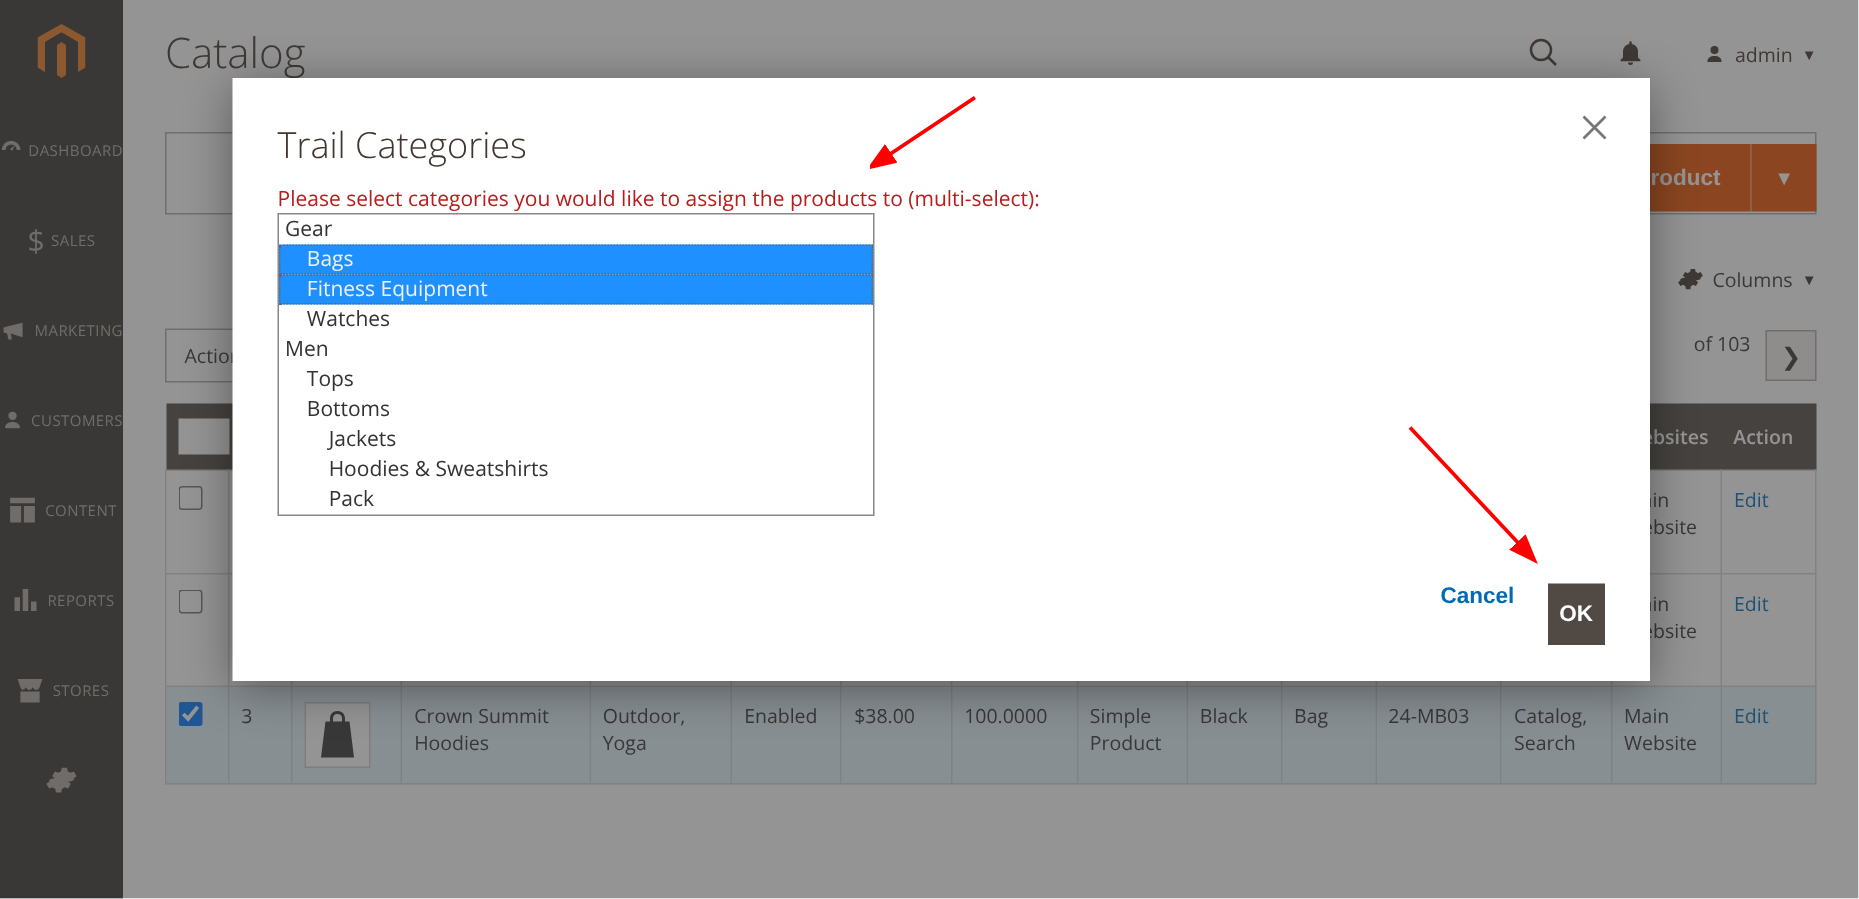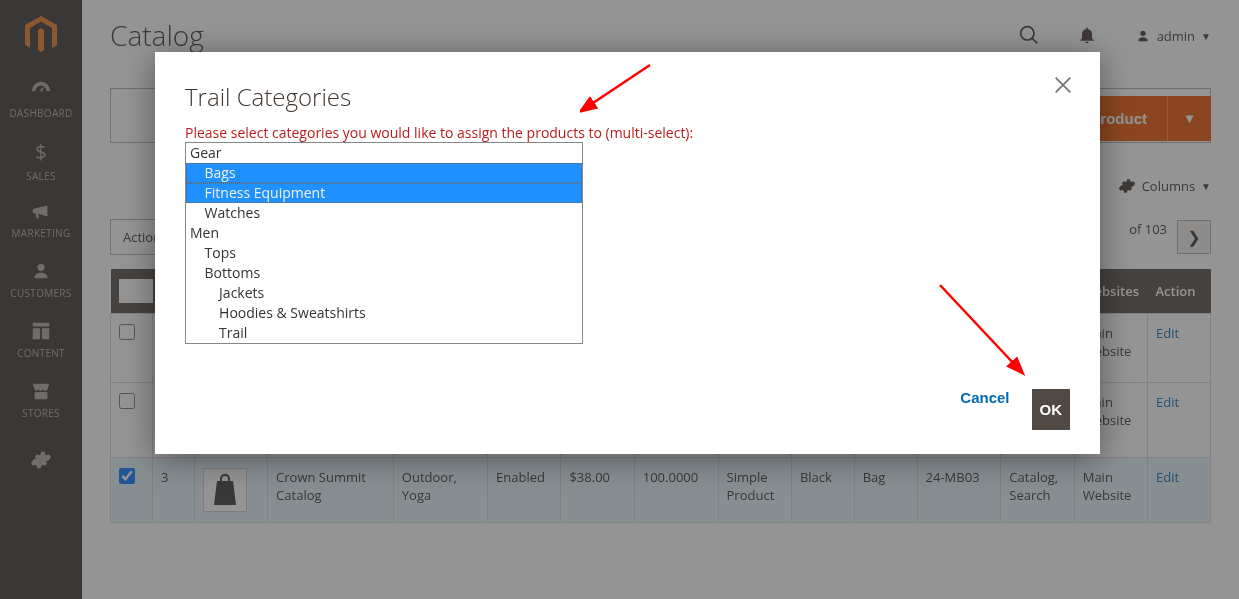--- a/index.html
+++ b/index.html
@@ -2,21 +2,21 @@
 <html><head>
 <meta charset="utf-8">
 <style>
   * { box-sizing: border-box; margin: 0; padding: 0; }
   body { font-family: 'Open Sans', Arial, sans-serif; font-size: 13px; color: #333; background: #fff; overflow: hidden; width: 1239px; height: 599px; position: relative; }
 
   
   .sidebar { position: absolute; left: 0; top: 0; width: 82px; height: 599px; background: #373330; color: #aaa; }
   .logo { height: 70px; display: flex; align-items: center; justify-content: center; }
   .logo svg { width: 32px; height: 38px; }
-  .nav-item { height: 60px; display: flex; flex-direction: column; align-items: center; justify-content: center; gap: 4px; cursor: pointer; font-size: 10px; letter-spacing: .3px; color: #afa79f; }
+  .nav-item { height: 60px; display: flex; flex-direction: row; align-items: center; justify-content: center; gap: 4px; cursor: pointer; font-size: 10px; letter-spacing: .3px; color: #afa79f; }
   .nav-item.active { background: #504b44; color: #fff; }
   .nav-item .icon { font-size: 20px; color: #afa79f; }
   .nav-item svg { width: 22px; height: 22px; fill: #afa79f; }
   .nav-item.active svg { fill: #fff; }
 
   
   .main { position: absolute; left: 82px; top: 0; right: 0; bottom: 0; padding: 0 28px; }
   .header { display: flex; align-items: center; height: 70px; }
   .page-title { font-size: 28px; font-weight: 300; color: #41362f; flex: 1; }
   .header-icons { display: flex; align-items: flex-end; gap: 38px; }
@@ -99,20 +99,26 @@
     <svg viewBox="0 0 24 24">
         <path d="M12 12a4 4 0 1 0-4-4 4 4 0 0 0 4 4zm0 2c-4 0-7 2-7 5v1h14v-1c0-3-3-5-7-5z"></path>
       </svg>
     <span>CUSTOMERS</span>
   </div>
   <div class="nav-item">
     <svg viewBox="0 0 24 24">
         <path d="M3 3h18v4H3zm0 6h8v12H3zm10 0h8v12h-8z"></path>
       </svg>
     <span>CONTENT</span>
+  </div>
+  <div class="nav-item">
+    <svg viewBox="0 0 24 24">
+        <path d="M4 20V10h4v10zm6 0V4h4v16zm6 0v-7h4v7z"></path>
+      </svg>
+    <span>REPORTS</span>
   </div>
   <div class="nav-item">
     <svg viewBox="0 0 24 24">
         <path d="M3 4h18l-2 6a3 3 0 0 1-2.5 2 3 3 0 0 1-2.5-2 3 3 0 0 1-2.5 2 3 3 0 0 1-2.5-2 3 3 0 0 1-2.5 2A3 3 0 0 1 5 10zM5 13h14v8H5z"></path>
       </svg>
     <span>STORES</span>
   </div>
   <div class="nav-item">
     <svg viewBox="0 0 24 24">
         <path d="M12 8a4 4 0 1 0 4 4 4 4 0 0 0-4-4zm9 4a7 7 0 0 0-.1-1.2l2.1-1.6-2-3.4-2.5 1a7 7 0 0 0-2-1.2l-.4-2.6h-4l-.4 2.6a7 7 0 0 0-2 1.2l-2.5-1-2 3.4 2.1 1.6A7 7 0 0 0 3 12a7 7 0 0 0 .1 1.2L1 14.8l2 3.4 2.5-1a7 7 0 0 0 2 1.2l.4 2.6h4l.4-2.6a7 7 0 0 0 2-1.2l2.5 1 2-3.4-2.1-1.6A7 7 0 0 0 21 12z"></path>
@@ -246,21 +252,21 @@
           <td><span class="edit-link">Edit</span></td>
         </tr>
         <tr class="sel">
           <td><input type="checkbox" class="chk" checked="" style=""></td>
           <td>3</td>
           <td><span class="thumb">
               <svg viewBox="0 0 30 36">
                 <path fill="#333" d="M15 2c-3 0-5 2-5 5v2H7l-3 24h22l-3-24h-3V7c0-3-2-5-5-5zm-3 5c0-2 1-3 3-3s3 1 3 3v2h-6z"></path>
               </svg>
             </span></td>
-          <td>Crown Summit Catalog</td>
+          <td>Crown Summit Hoodies</td>
           <td>Outdoor, Yoga</td>
           <td>Enabled</td>
           <td>$38.00</td>
           <td>100.0000</td>
           <td>Simple Product</td>
           <td>Black</td>
           <td>Bag</td>
           <td>24-MB03</td>
           <td>Catalog, Search</td>
           <td>Main Website</td>
@@ -282,21 +288,21 @@
   <div class="multiselect" id="ms">
       <div class="ms-opt">Gear</div>
       <div class="ms-opt selected">    Bags</div>
       <div class="ms-opt selected">    Fitness Equipment</div>
       <div class="ms-opt">    Watches</div>
       <div class="ms-opt">Men</div>
       <div class="ms-opt">    Tops</div>
       <div class="ms-opt">    Bottoms</div>
       <div class="ms-opt">        Jackets</div>
       <div class="ms-opt">        Hoodies &amp; Sweatshirts</div>
-      <div class="ms-opt">        Trail</div>
+      <div class="ms-opt">        Pack</div>
     </div>
   <div class="modal-footer">
     <button class="btn-cancel">Cancel</button>
     <button class="btn-ok">OK</button>
   </div>
 </div>
 
 <svg class="arrow" style="left:580px;top:60px" width="80" height="60">
   <defs>
       <marker id="ah1" markerWidth="10" markerHeight="10" refX="2" refY="3" orient="auto">

